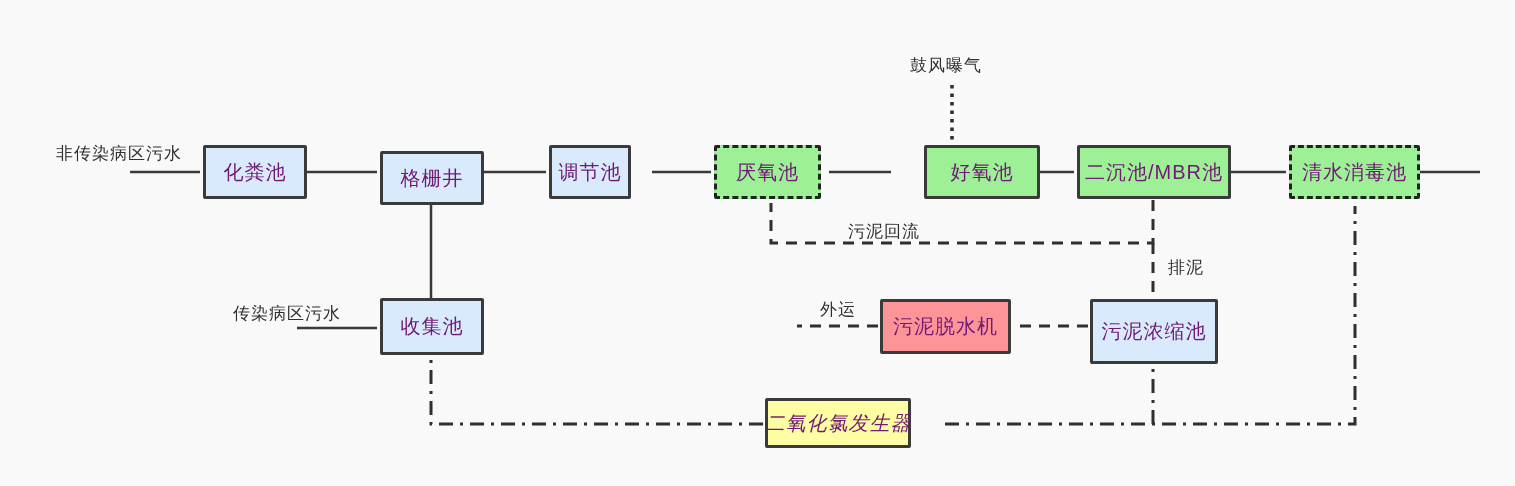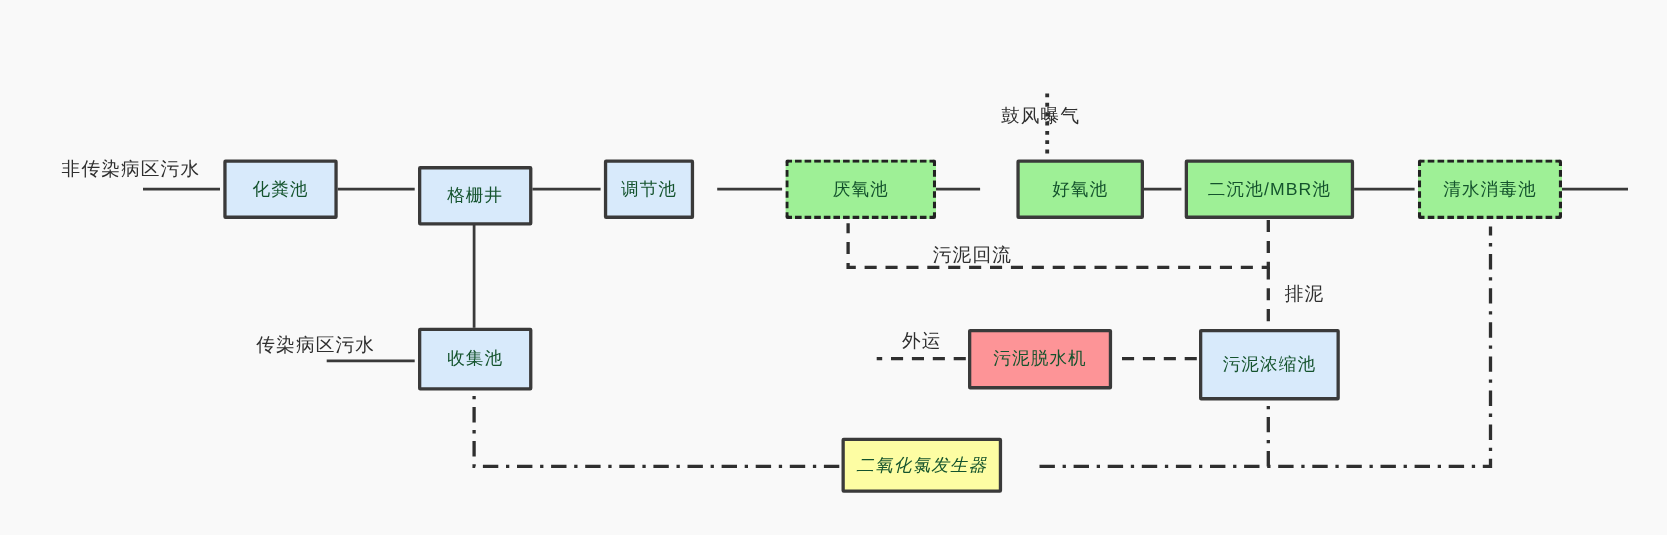--- a/index.html
+++ b/index.html
@@ -13,22 +13,22 @@
     background:#f9f9f9;
     overflow:hidden;
   }
   .wires{position:absolute;left:0;top:0;}
   .node{
     position:absolute;
     box-sizing:border-box;
     display:flex;align-items:center;justify-content:center;
     border:3px solid #3a3a3a;
     border-radius:2px;
-    font-size:16px;
-    color:#14532d;
+    font-size:20px;
+    color:#701a75;
     letter-spacing:1px;
     white-space:nowrap;
   }
   .node.dashed{border-style:dashed;border-color:#222;}
   .fill-blue{background:#d8eafb;}
   .fill-green{background:#9ef096;}
   .fill-red{background:#fd9497;}
   .fill-yellow{background:#fdfda3;}
   .flow-label{
     position:absolute;
@@ -77,41 +77,41 @@
     <path class="dashdot" d="M945,424 H1355 V206" marker-end="url(#arr)"></path>
     <path class="dashdot" d="M1153,424 V358" marker-end="url(#arr)"></path>
   </svg>
 
   <div class="node fill-blue" style="left:203px;top:145px;width:104px;height:54px;">化粪池</div>
 
   <div class="node fill-blue" style="left:380px;top:151px;width:104px;height:54px;">格栅井</div>
 
   <div class="node fill-blue" style="left:549px;top:145px;width:82px;height:54px;">调节池</div>
 
-  <div class="node fill-green dashed" style="left:714px;top:145px;width:137px;height:54px;">厌氧池</div>
+  <div class="node fill-green dashed" style="left:714px;top:145px;width:107px;height:54px;">厌氧池</div>
 
   <div class="node fill-green" style="left:894px;top:145px;width:116px;height:54px;margin-left:30px;">好氧池</div>
 
   <div class="node fill-green" style="left:1077px;top:145px;width:154px;height:54px;">二沉池/MBR池</div>
 
   <div class="node fill-green dashed" style="left:1289px;top:145px;width:131px;height:54px;">清水消毒池</div>
 
   <div class="node fill-blue" style="left:380px;top:298px;width:104px;height:57px;">收集池</div>
 
   <div class="node fill-red" style="left:880px;top:299px;width:131px;height:55px;">污泥脱水机</div>
 
   <div class="node fill-blue" style="left:1090px;top:299px;width:128px;height:65px;">污泥浓缩池</div>
 
   <div class="node fill-yellow" style="left:765px;top:398px;width:146px;height:50px;font-style:italic;">二氧化氯发生器</div>
 
   <div class="flow-label" style="left:56px;top:142px;">非传染病区污水</div>
 
   <div class="flow-label" style="left:233px;top:302px;">传染病区污水</div>
 
-  <div class="flow-label" style="left:910px;top:54px;margin-top:40px;">鼓风曝气</div>
+  <div class="flow-label" style="left:910px;top:54px;">鼓风曝气</div>
 
   <div class="flow-label" style="left:833px;top:220px;margin-left:15px;">污泥回流</div>
 
   <div class="flow-label" style="left:1168px;top:256px;">排泥</div>
 
   <div class="flow-label" style="left:820px;top:298px;">外运</div>
 
 </div>
 
 </body></html>

